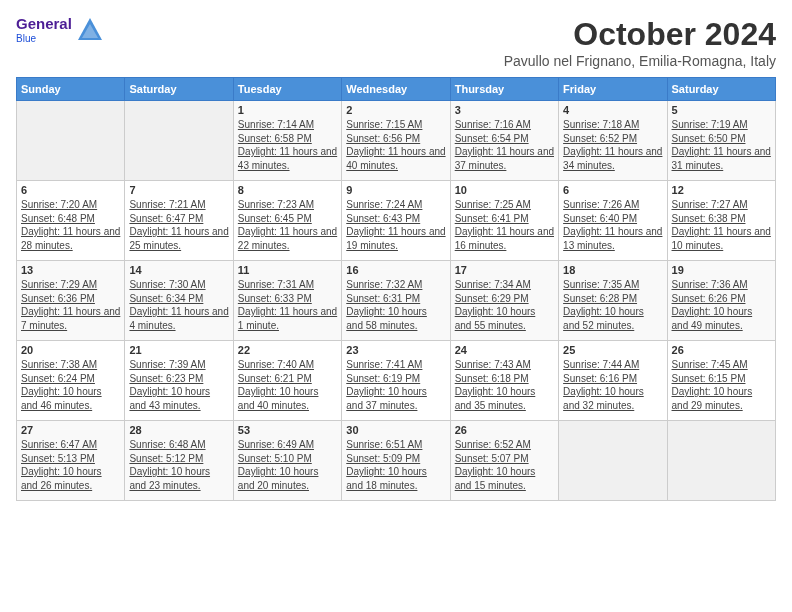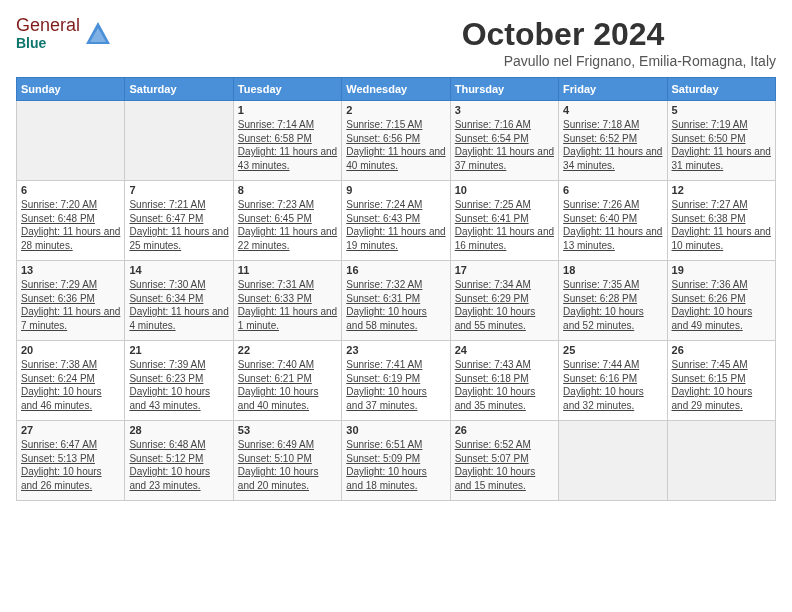--- a/index.html
+++ b/index.html
@@ -19,36 +19,36 @@
     .logo {
       display: flex;
       align-items: center;
     }
     .logo-text {
       display: flex;
       flex-direction: column;
       line-height: 1.1;
     }
     .logo-general {
-      font-size: 18px;
+      font-size: 15px;
+      font-weight: bold;
+      color: #4c1d95;
+    }
+    .logo-blue {
+      font-size: 10px;
       font-weight: normal;
-      color: #7f1d1d;
-    }
-    .logo-blue {
-      font-size: 14px;
-      font-weight: bold;
-      color: #0f766e;
+      color: #1d4ed8;
     }
     .logo-icon {
       width: 28px;
       height: 28px;
       margin-left: 4px;
     }
     .title-block {
-      text-align: left;
+      text-align: right;
     }
     .month-title {
       font-size: 32px;
       font-weight: bold;
       color: #333;
     }
     .location {
       font-size: 14px;
       color: #555;
       margin-left: 42px;

